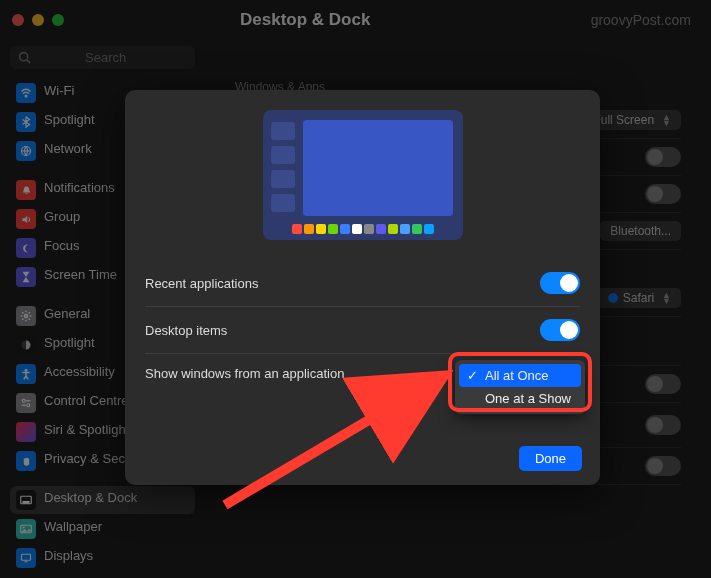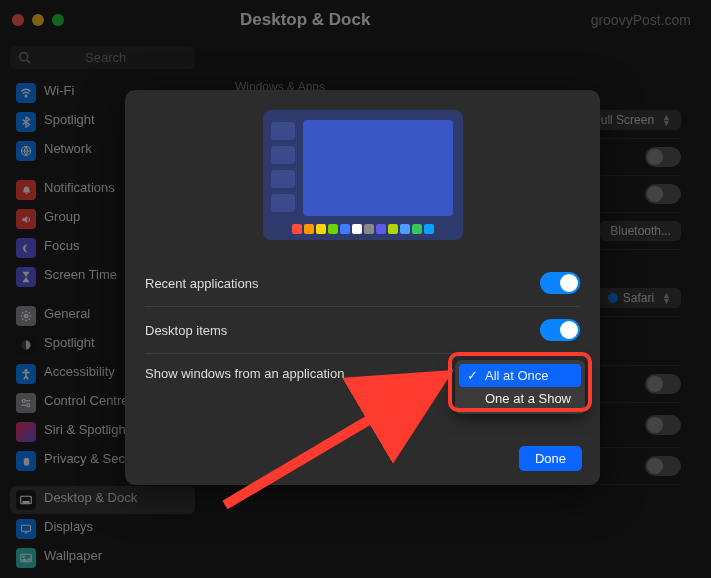--- a/index.html
+++ b/index.html
@@ -201,37 +201,37 @@
   <div class="side-item sel">
       <div class="side-icon" style="background:#1c1c1e">
         <svg width="12" height="10" viewBox="0 0 16 12" fill="none" stroke="#fff" stroke-width="1.5">
           <rect x="1" y="1" width="14" height="10" rx="1"></rect>
           <rect x="4" y="8" width="8" height="2" fill="#fff"></rect>
         </svg>
       </div>
       <span>Desktop &amp; Dock</span>
     </div>
   <div class="side-item">
-      <div class="side-icon" style="background:#0a84ff">
-        <svg width="12" height="10" viewBox="0 0 16 12" fill="#fff">
-          <rect x="2" y="1" width="12" height="8" rx="1" fill="none" stroke="#fff" stroke-width="1.5"></rect>
-          <line x1="6" y1="11" x2="10" y2="11" stroke="#fff" stroke-width="1.5"></line>
-        </svg>
-      </div>
-      <span>Displays</span>
-    </div>
-  <div class="side-item">
       <div class="side-icon" style="background:#34c7b9">
         <svg width="12" height="10" viewBox="0 0 16 12" fill="#fff">
           <rect x="1" y="1" width="14" height="10" rx="1" fill="none" stroke="#fff" stroke-width="1.5"></rect>
           <circle cx="5" cy="4" r="1.5"></circle>
           <path d="M2 10 L6 6 L9 9 L12 6 L15 9"></path>
         </svg>
       </div>
       <span>Wallpaper</span>
+    </div>
+  <div class="side-item">
+      <div class="side-icon" style="background:#0a84ff">
+        <svg width="12" height="10" viewBox="0 0 16 12" fill="#fff">
+          <rect x="2" y="1" width="12" height="8" rx="1" fill="none" stroke="#fff" stroke-width="1.5"></rect>
+          <line x1="6" y1="11" x2="10" y2="11" stroke="#fff" stroke-width="1.5"></line>
+        </svg>
+      </div>
+      <span>Displays</span>
     </div>
 </div>
 
 <div class="main">
   <div class="section-title">Windows &amp; Apps</div>
   <div class="row">
       <span></span>
       <span class="pill">
         <span>Full Screen</span>
         <span class="updown">▲<br>▼</span>

